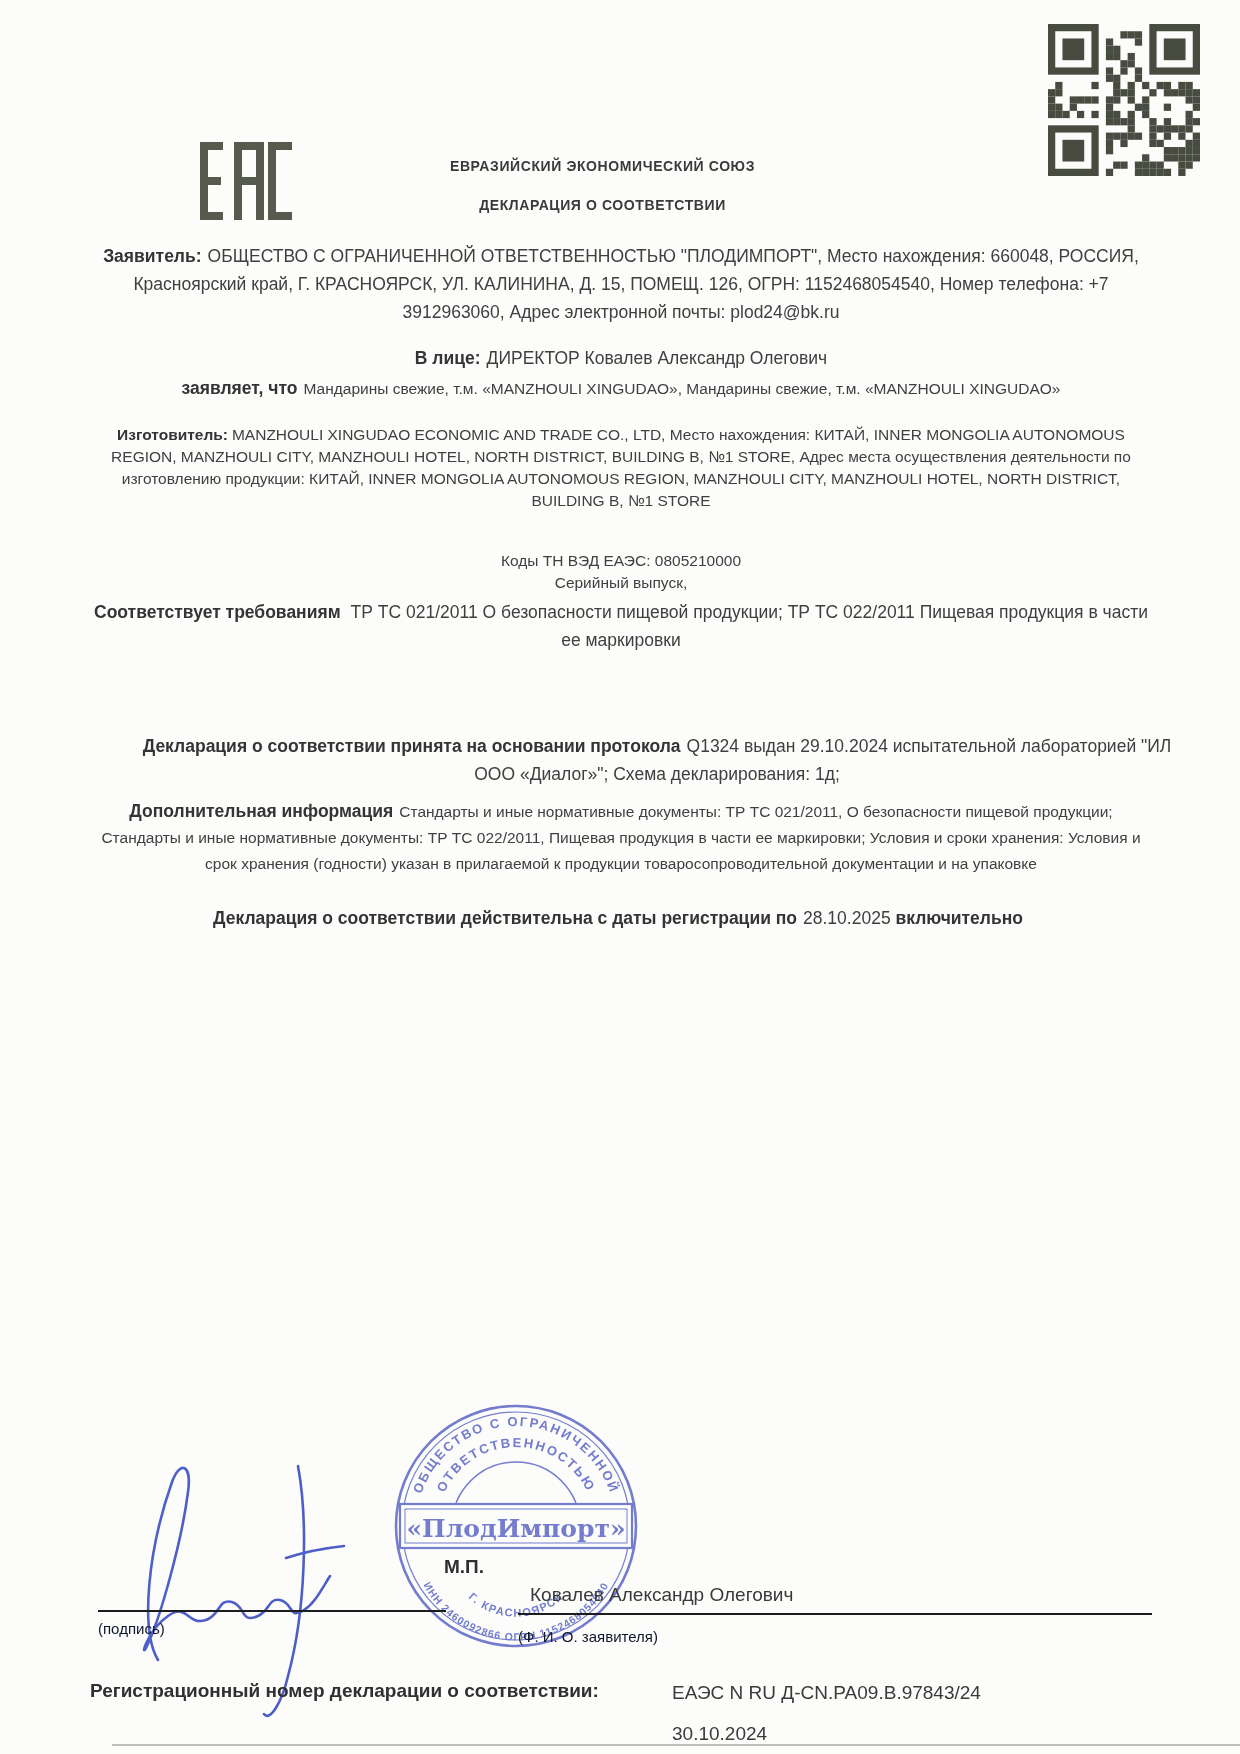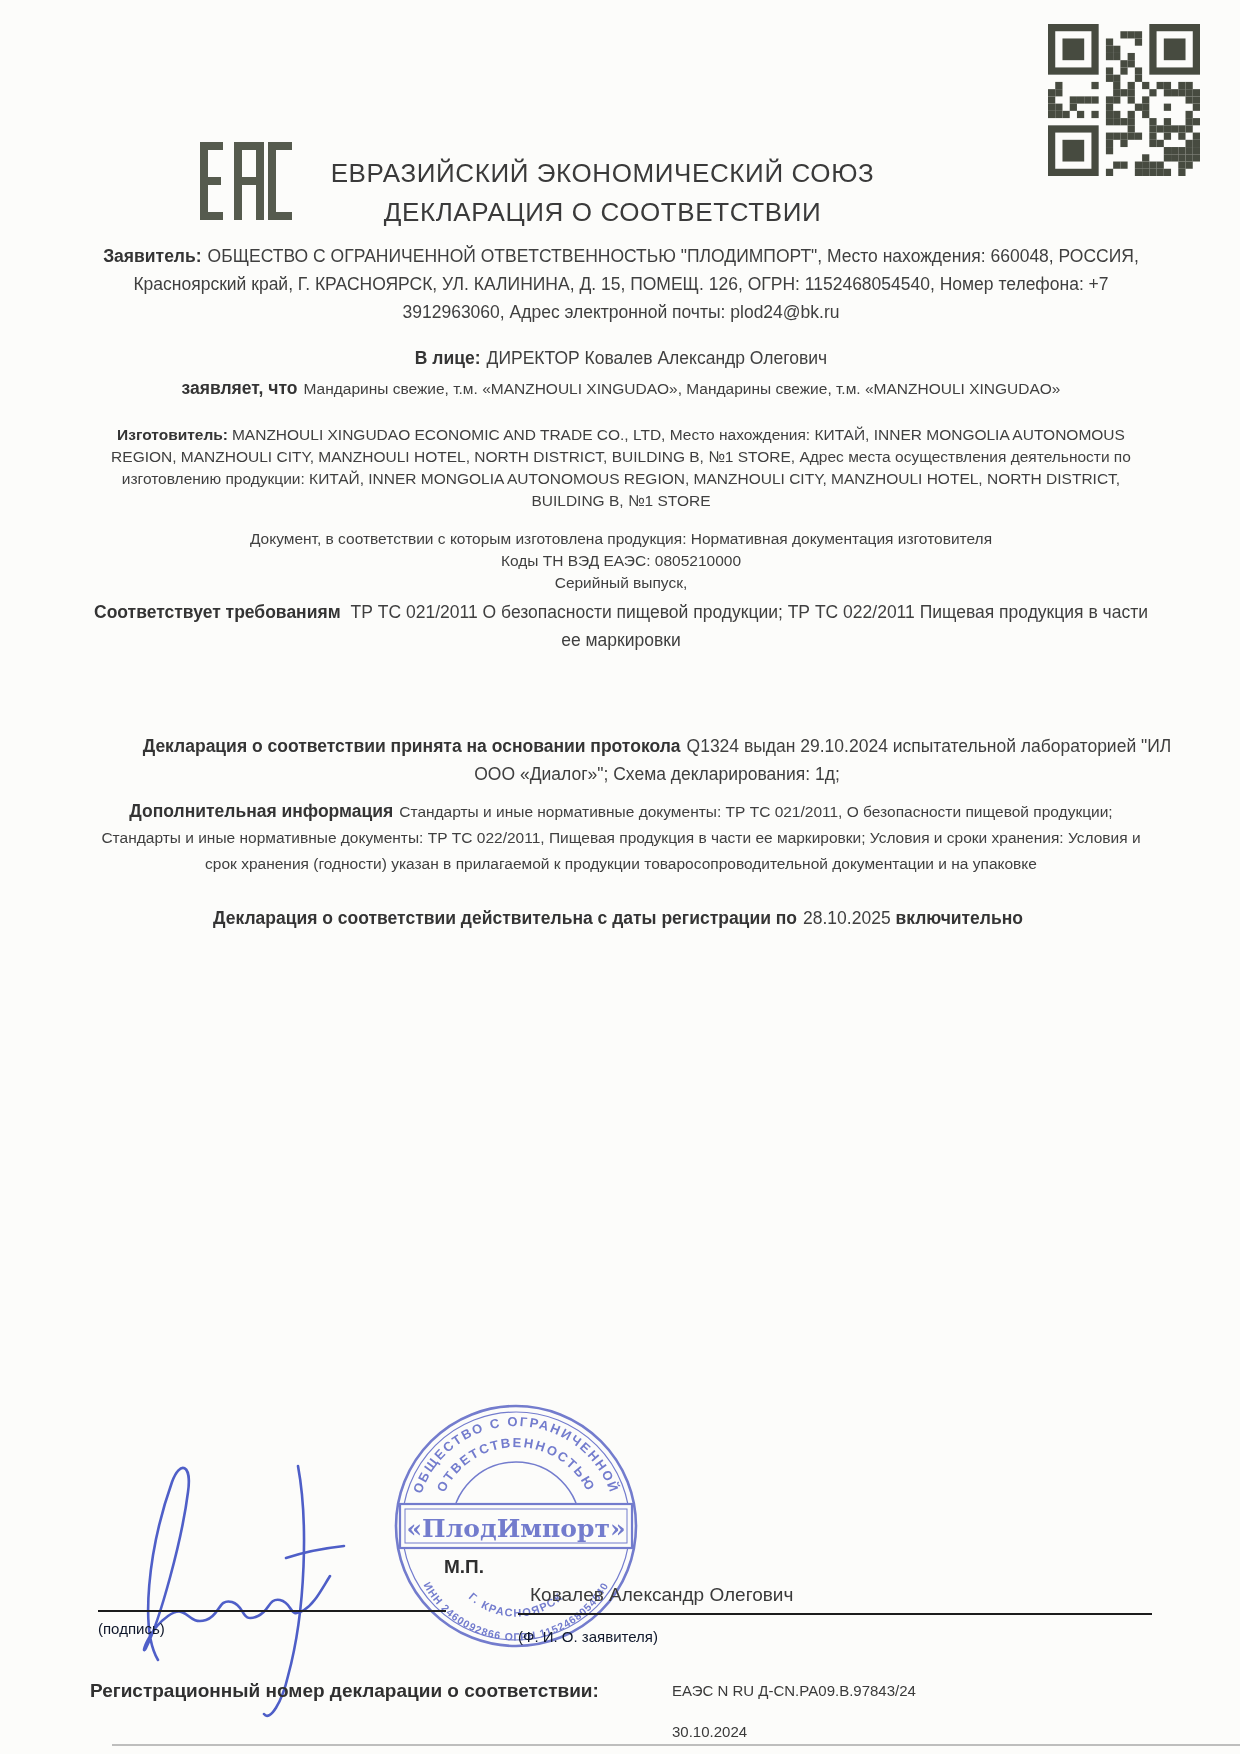--- a/index.html
+++ b/index.html
@@ -3,26 +3,26 @@
 <meta charset="utf-8">
 <style>
   html,body{margin:0;padding:0;background:#e8e8e8;}
   .page{position:relative;width:1240px;height:1754px;background:#fcfcfa;overflow:hidden;
         font-family:"Liberation Sans",sans-serif;color:#3f3f3f;}
   .abs{position:absolute;}
   .para{margin:0;position:absolute;left:90px;width:1062px;text-align:center;}
   .fs-lg{font-size:17.5px;line-height:28px;}
   .fs-sm{font-size:15.5px;line-height:22px;}
   .lbl{font-weight:bold;color:#343434;margin-right:6px;}
-  .title{position:absolute;left:90px;width:1025px;text-align:center;font-weight:normal;
-         color:#3a3a3a;font-size:26px;letter-spacing:0.6px;margin:0;}
+  .title{position:absolute;left:90px;width:1025px;text-align:center;font-weight:bold;
+         color:#3a3a3a;font-size:14px;letter-spacing:0.6px;margin:0;}
   .rule{position:absolute;height:2px;background:#1c1c1c;}
   .caption{position:absolute;text-align:left;font-size:15px;color:#0f172a;}
   .reg-label{position:absolute;left:90px;font-size:19px;font-weight:bold;color:#303030;}
-  .reg-value{position:absolute;left:672px;font-size:15px;color:#3a3a3a;}
+  .reg-value{position:absolute;left:672px;font-size:19px;color:#3a3a3a;}
   .mp{position:absolute;left:444px;top:1556px;font-size:19px;font-weight:bold;color:#2e2e2e;}
   .fio-name{position:absolute;left:530px;top:1584px;font-size:19px;color:#3a3a3a;}
   .bottom-line{position:absolute;left:112px;top:1744px;width:1128px;height:2px;
                background:#8a8a8a;opacity:0.55;}
   svg{display:block;}
 </style>
 </head>
 <body>
 
 <div class="page">
@@ -187,21 +187,20 @@
   <h2 class="title" style="top:197px;">ДЕКЛАРАЦИЯ О СООТВЕТСТВИИ</h2>
 
   <p class="para fs-lg" style="top:242px;"><b class="lbl">Заявитель:</b><span>ОБЩЕСТВО С ОГРАНИЧЕННОЙ ОТВЕТСТВЕННОСТЬЮ "ПЛОДИМПОРТ", Место нахождения: 660048, РОССИЯ,  Красноярский край, Г. КРАСНОЯРСК, УЛ. КАЛИНИНА, Д. 15, ПОМЕЩ. 126, ОГРН: 1152468054540, Номер телефона: +7 3912963060, Адрес электронной почты: plod24@bk.ru</span></p>
 
   <p class="para fs-lg" style="top:344px;"><b class="lbl">В лице:</b><span>ДИРЕКТОР Ковалев Александр Олегович</span></p>
 
   <p class="para fs-sm" style="top:376px;line-height:24px;"><b class="lbl" style="font-size:17.5px;">заявляет, что</b><span>Мандарины свежие, т.м.  «MANZHOULI XINGUDAO», Мандарины свежие, т.м.  «MANZHOULI XINGUDAO»</span></p>
 
   <p class="para fs-sm" style="top:424px;"><b class="lbl" style="margin-right:4px;">Изготовитель:</b><span>MANZHOULI XINGUDAO ECONOMIC AND TRADE CO., LTD, Место нахождения: КИТАЙ, INNER MONGOLIA AUTONOMOUS REGION, MANZHOULI CITY, MANZHOULI HOTEL, NORTH DISTRICT, BUILDING B, №1 STORE, Адрес места осуществления деятельности по изготовлению продукции: КИТАЙ, INNER MONGOLIA AUTONOMOUS REGION, MANZHOULI CITY, MANZHOULI HOTEL, NORTH DISTRICT, BUILDING B, №1 STORE</span></p>
 
-  <p class="para fs-sm" style="top:528px;">Документ, в соответствии с которым изготовлена продукция: Нормативная документация изготовителя</p>
   <p class="para fs-sm" style="top:550px;">Коды ТН ВЭД ЕАЭС: 0805210000</p>
   <p class="para fs-sm" style="top:572px;">Серийный выпуск,</p>
 
   <p class="para fs-lg" style="top:598px;"><b class="lbl" style="margin-right:10px;">Соответствует требованиям</b><span>ТР ТС 021/2011 О безопасности пищевой продукции; ТР ТС 022/2011 Пищевая продукция в части ее маркировки</span></p>
 
   <p class="para fs-lg" style="top:732px;margin-left:36px;"><b class="lbl">Декларация о соответствии принята на основании протокола</b><span>Q1324 выдан 29.10.2024 испытательной лабораторией "ИЛ ООО «Диалог»"; Схема декларирования: 1д;</span></p>
 
   <p class="para fs-sm" style="top:798px;line-height:26px;"><b class="lbl" style="font-size:17.5px;">Дополнительная информация</b><span>Стандарты и иные нормативные документы: ТР ТС 021/2011, О безопасности пищевой продукции; Стандарты и иные нормативные документы: ТР ТС 022/2011, Пищевая продукция в части ее маркировки; Условия и сроки хранения: Условия и срок хранения (годности) указан в прилагаемой к продукции товаросопроводительной документации и на упаковке</span></p>
 
   <p class="para fs-lg" style="top:904px;"><b class="lbl">Декларация о соответствии действительна с даты регистрации по</b><span>28.10.2025</span> <b class="lbl">включительно</b></p>

